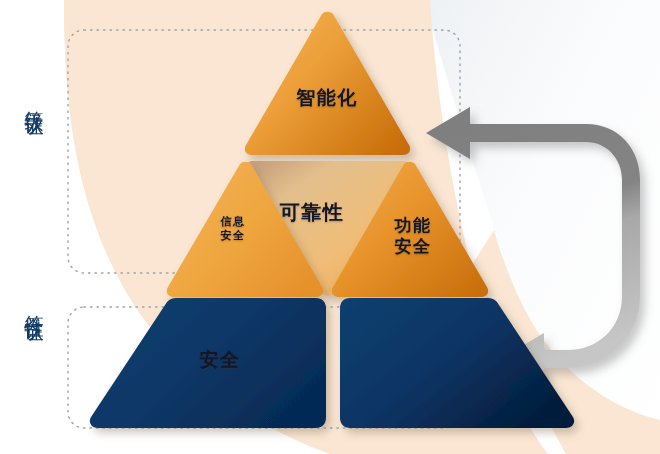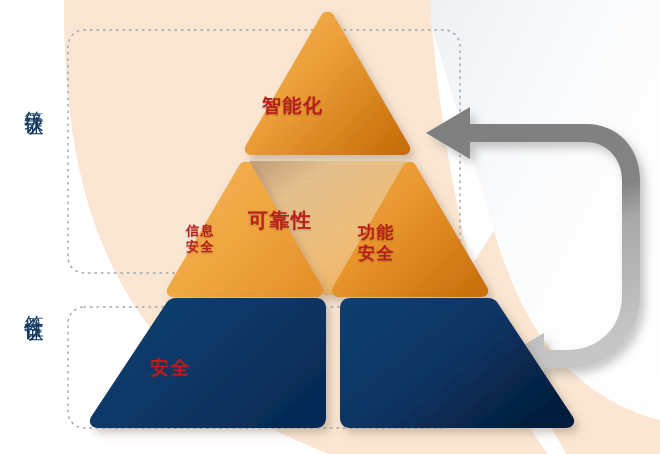--- a/index.html
+++ b/index.html
@@ -35,34 +35,33 @@
     color: #123a63;
     line-height: 1.05;
     white-space: nowrap;
     user-select: none;
   }
   #label-level { left: 24px; top: 96px; }
   #label-compliance { left: 24px; top: 300px; }
 
   .shape-text {
     position: absolute;
-    color: #b91c1c;
+    color: #0f172a;
     font-weight: 700;
-    text-align: left;
+    text-align: center;
     line-height: 1.25;
     white-space: pre-line;
     user-select: none;
     text-shadow: 0 1px 2px rgba(90,50,10,.35);
     letter-spacing: 1.5px;
-    margin-top: 8px;
   }
   #t-smart   { left: 262px; top: 86px;  width: 130px; font-size: 19px; }
   #t-reliab  { left: 248px; top: 200px; width: 128px; font-size: 20px; }
-  #t-infosec { left: 186px; top: 215px; width: 110px; font-size: 13px; }
-  #t-funcsec { left: 358px; top: 215px; width: 110px; font-size: 17px; font-family: Liberation Mono, monospace; }
+  #t-infosec { left: 178px; top: 215px; width: 110px; font-size: 11px; }
+  #t-funcsec { left: 358px; top: 215px; width: 110px; font-size: 17px; }
   #t-safety  { left: 150px; top: 348px; width: 140px; font-size: 19px; }
   #t-emc     { left: 366px; top: 350px; width: 140px; font-size: 19px;
                letter-spacing: 2.5px; }
 </style>
 </head>
 <body>
 
 <div id="stage">
 
   <svg class="layer" viewBox="0 0 660 454">

